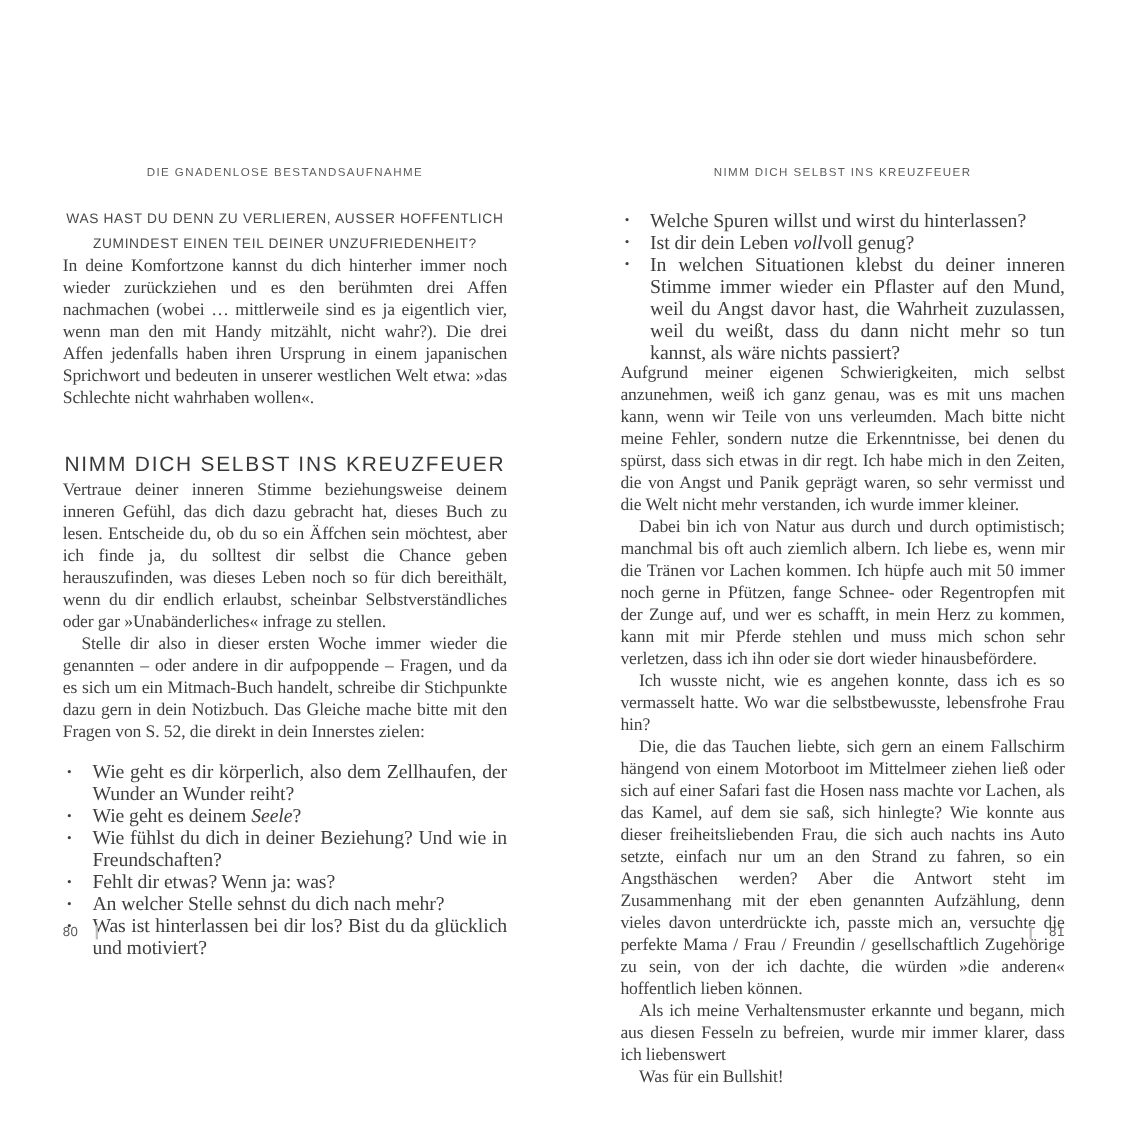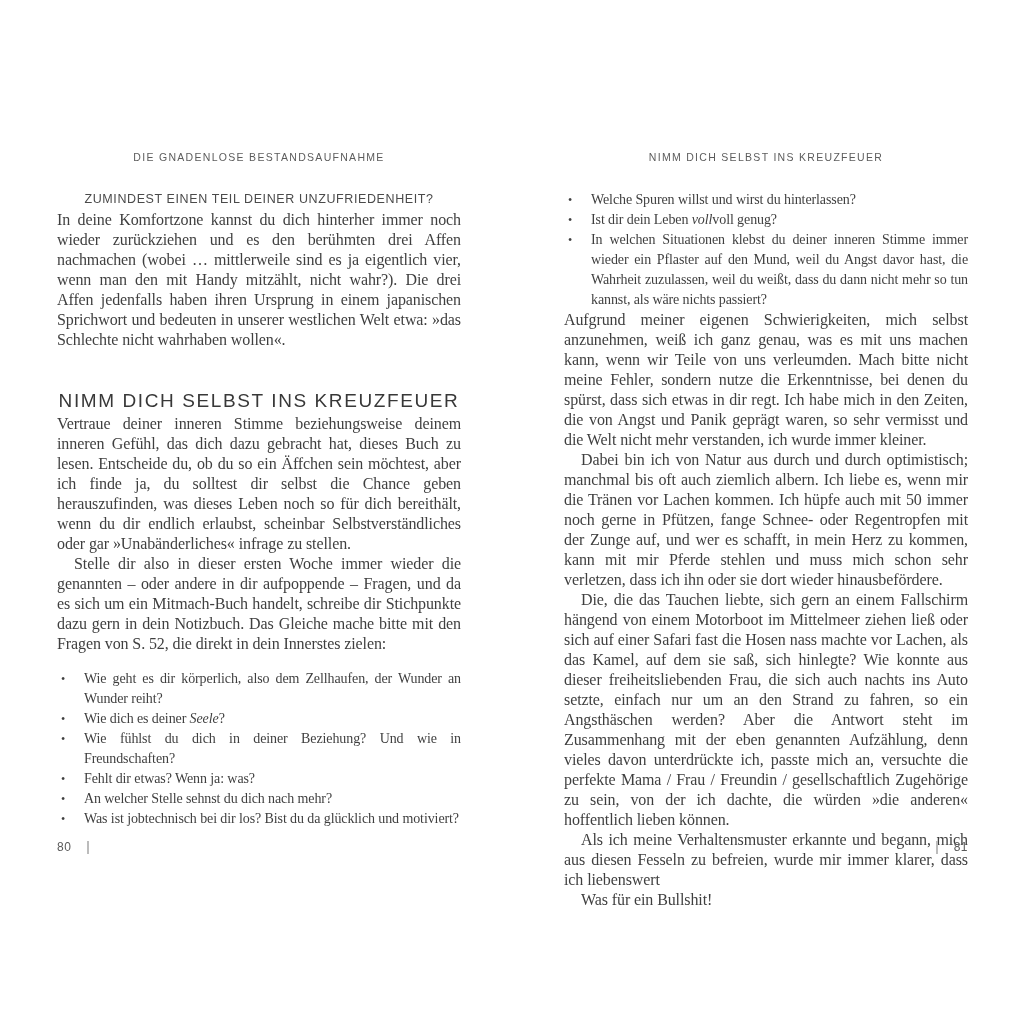--- a/index.html
+++ b/index.html
@@ -80,21 +80,21 @@
     padding-left: 4px;
     box-sizing: border-box;
     font-family: "Liberation Serif", serif;
     font-size: 12px;
     line-height: 20px;
     color: #3f3f3f;
   }
   .bullet-text {
     flex: 1;
     font-family: "Liberation Serif", serif;
-    font-size: 14px;
+    font-size: 18px;
     letter-spacing: -0.1px;
     line-height: 20px;
     text-align: justify;
   }
   .bullet-text i { font-style: italic; }
 
   .after-list { margin-top: 13px; }
 
   .folio {
     position: absolute;
@@ -117,54 +117,55 @@
 </style>
 </head>
 <body>
 
 <div id="canvas">
 
   <section class="page page-left">
     <header class="running-head">DIE GNADENLOSE BESTANDSAUFNAHME</header>
 
     <div class="epigraph">
+      <div>WAS HAST DU DENN ZU VERLIEREN, AUSSER HOFFENTLICH</div>
       <div>ZUMINDEST EINEN TEIL DEINER UNZUFRIEDENHEIT?</div>
     </div>
 
     <p class="body-text mt-intro">In deine Komfortzone kannst du dich hinterher immer noch wieder zurückziehen und es den berühmten drei Affen nachmachen (wobei … mittlerweile sind es ja eigentlich vier, wenn man den mit Handy mitzählt, nicht wahr?). Die drei Affen jedenfalls haben ihren Ursprung in einem japanischen Sprichwort und bedeuten in unserer westlichen Welt etwa: »das Schlechte nicht wahrhaben wollen«.</p>
 
     <h2 class="section-heading">NIMM DICH SELBST INS KREUZFEUER</h2>
 
     <p class="body-text mt-after-h">Vertraue deiner inneren Stimme beziehungsweise deinem inneren Gefühl, das dich dazu gebracht hat, dieses Buch zu lesen. Entscheide du, ob du so ein Äffchen sein möchtest, aber ich finde ja, du solltest dir selbst die Chance geben herauszufinden, was dieses Leben noch so für dich bereithält, wenn du dir endlich erlaubst, scheinbar Selbstverständliches oder gar »Unabänderliches« infrage zu stellen.</p>
     <p class="body-text indent">Stelle dir also in dieser ersten Woche immer wieder die genannten – oder andere in dir aufpoppende – Fragen, und da es sich um ein Mitmach-Buch handelt, schreibe dir Stichpunkte dazu gern in dein Notizbuch. Das Gleiche mache bitte mit den Fragen von S. 52, die direkt in dein Innerstes zielen:</p>
 
     <div class="bullet-list">
       <div class="bullet-item">
         <span class="bullet-dot">•</span>
         <span class="bullet-text"><span>Wie geht es dir körperlich, also dem Zellhaufen, der Wunder an Wunder reiht?</span><i></i><span></span></span>
       </div>
       <div class="bullet-item">
         <span class="bullet-dot">•</span>
-        <span class="bullet-text"><span>Wie dich es deiner </span><i>Seele</i><span>?</span></span>
+        <span class="bullet-text"><span>Wie geht es deinem </span><i>Seele</i><span>?</span></span>
       </div>
       <div class="bullet-item">
         <span class="bullet-dot">•</span>
         <span class="bullet-text"><span>Wie fühlst du dich in deiner Beziehung? Und wie in Freundschaften?</span><i></i><span></span></span>
       </div>
       <div class="bullet-item">
         <span class="bullet-dot">•</span>
         <span class="bullet-text"><span>Fehlt dir etwas? Wenn ja: was?</span><i></i><span></span></span>
       </div>
       <div class="bullet-item">
         <span class="bullet-dot">•</span>
         <span class="bullet-text"><span>An welcher Stelle sehnst du dich nach mehr?</span><i></i><span></span></span>
       </div>
       <div class="bullet-item">
         <span class="bullet-dot">•</span>
-        <span class="bullet-text"><span>Was ist jobtechnisch bei dir los? Bist du da glücklich und motiviert?</span><i></i><span></span></span>
+        <span class="bullet-text"><span>Was ist hinterlassen bei dir los? Bist du da glücklich und motiviert?</span><i></i><span></span></span>
       </div>
     </div>
 
     <footer class="folio folio-left">
       <span>80</span>
       <span class="folio-bar"></span>
     </footer>
   </section>
 
   <section class="page page-right">
@@ -180,20 +181,21 @@
         <span class="bullet-text"><span>Ist dir dein Leben </span><i>voll</i><span>voll genug?</span></span>
       </div>
       <div class="bullet-item">
         <span class="bullet-dot">•</span>
         <span class="bullet-text"><span>In welchen Situationen klebst du deiner inneren Stimme immer wieder ein Pflaster auf den Mund, weil du Angst davor hast, die Wahrheit zuzulassen, weil du weißt, dass du dann nicht mehr so tun kannst, als wäre nichts passiert?</span><i></i><span></span></span>
       </div>
     </div>
 
     <p class="body-text after-list">Aufgrund meiner eigenen Schwierigkeiten, mich selbst anzunehmen, weiß ich ganz genau, was es mit uns machen kann, wenn wir Teile von uns verleumden. Mach bitte nicht meine Fehler, sondern nutze die Erkenntnisse, bei denen du spürst, dass sich etwas in dir regt. Ich habe mich in den Zeiten, die von Angst und Panik geprägt waren, so sehr vermisst und die Welt nicht mehr verstanden, ich wurde immer kleiner.</p>
     <p class="body-text indent">Dabei bin ich von Natur aus durch und durch optimistisch; manchmal bis oft auch ziemlich albern. Ich liebe es, wenn mir die Tränen vor Lachen kommen. Ich hüpfe auch mit 50 immer noch gerne in Pfützen, fange Schnee- oder Regentropfen mit der Zunge auf, und wer es schafft, in mein Herz zu kommen, kann mit mir Pferde stehlen und muss mich schon sehr verletzen, dass ich ihn oder sie dort wieder hinausbefördere.</p>
+    <p class="body-text indent">Ich wusste nicht, wie es angehen konnte, dass ich es so vermasselt hatte. Wo war die selbstbewusste, lebensfrohe Frau hin?</p>
     <p class="body-text indent">Die, die das Tauchen liebte, sich gern an einem Fallschirm hängend von einem Motorboot im Mittelmeer ziehen ließ oder sich auf einer Safari fast die Hosen nass machte vor Lachen, als das Kamel, auf dem sie saß, sich hinlegte? Wie konnte aus dieser freiheitsliebenden Frau, die sich auch nachts ins Auto setzte, einfach nur um an den Strand zu fahren, so ein Angsthäschen werden? Aber die Antwort steht im Zusammenhang mit der eben genannten Aufzählung, denn vieles davon unterdrückte ich, passte mich an, versuchte die perfekte Mama / Frau / Freundin / gesellschaftlich Zugehörige zu sein, von der ich dachte, die würden »die anderen« hoffentlich lieben können.</p>
     <p class="body-text indent">Als ich meine Verhaltensmuster erkannte und begann, mich aus diesen Fesseln zu befreien, wurde mir immer klarer, dass ich liebenswert</p>
     <p class="body-text indent">Was für ein Bullshit!</p>
 
     <footer class="folio folio-right">
       <span class="folio-bar"></span>
       <span>81</span>
     </footer>
   </section>
 

